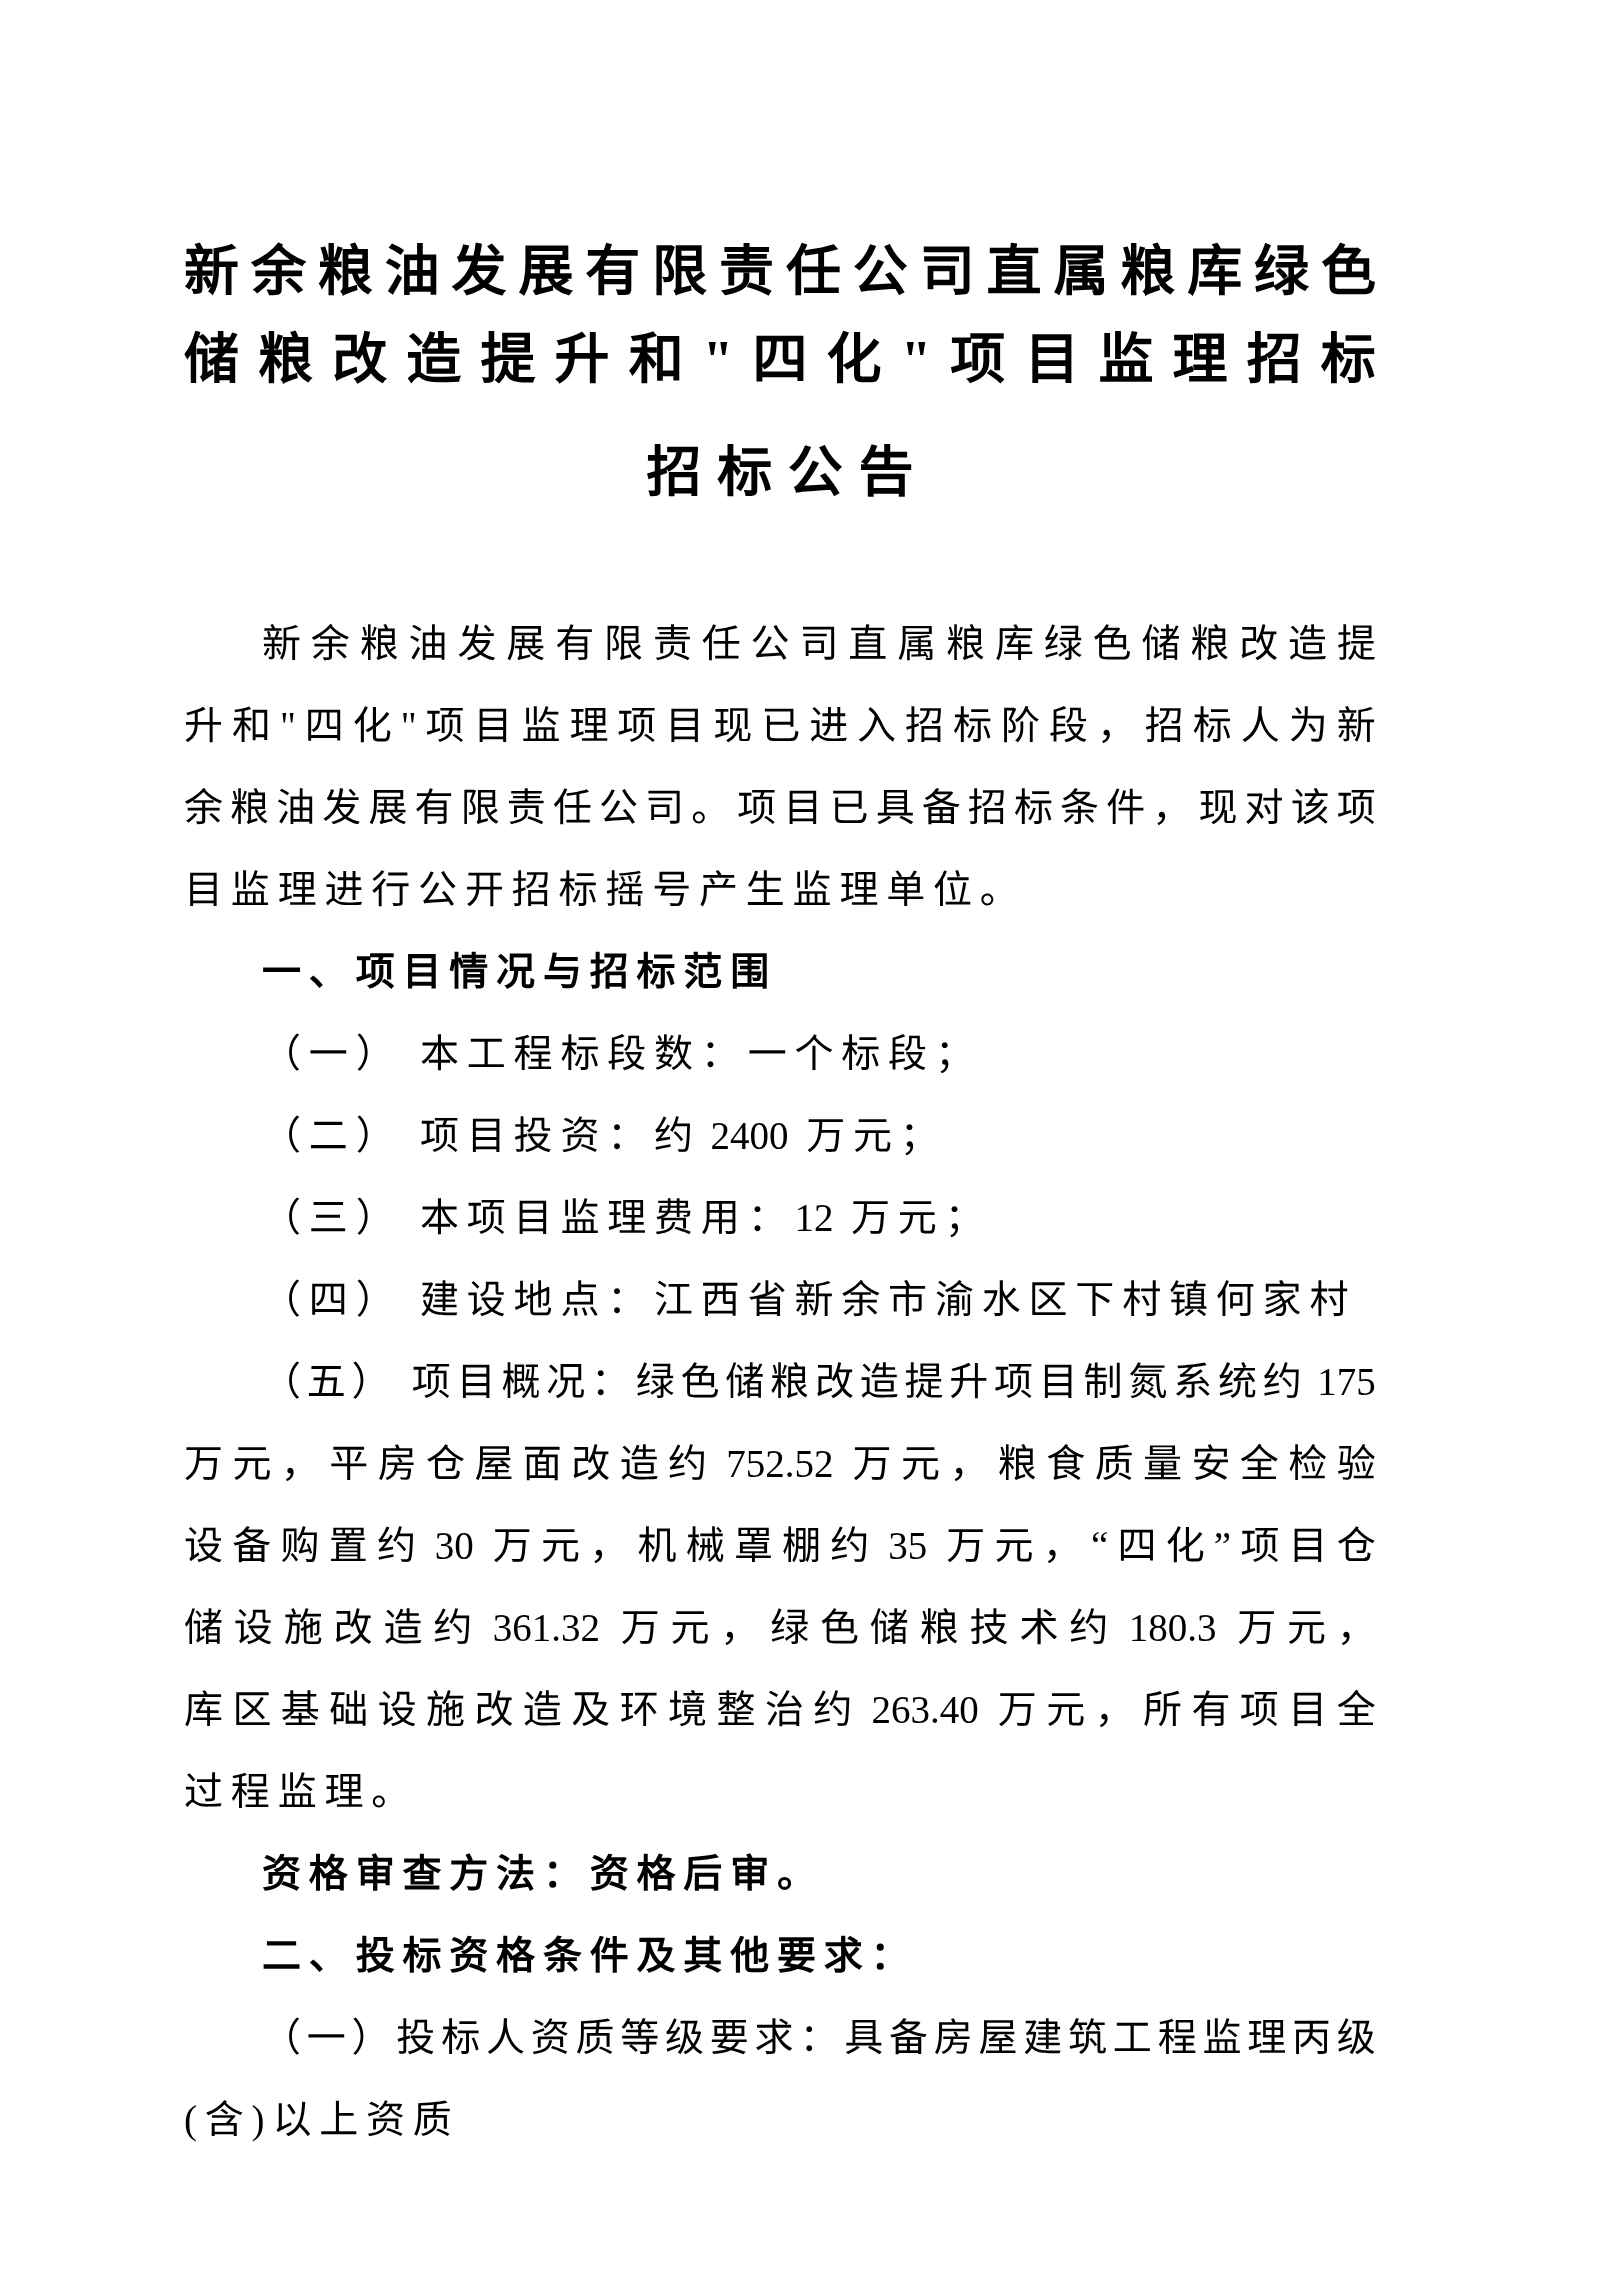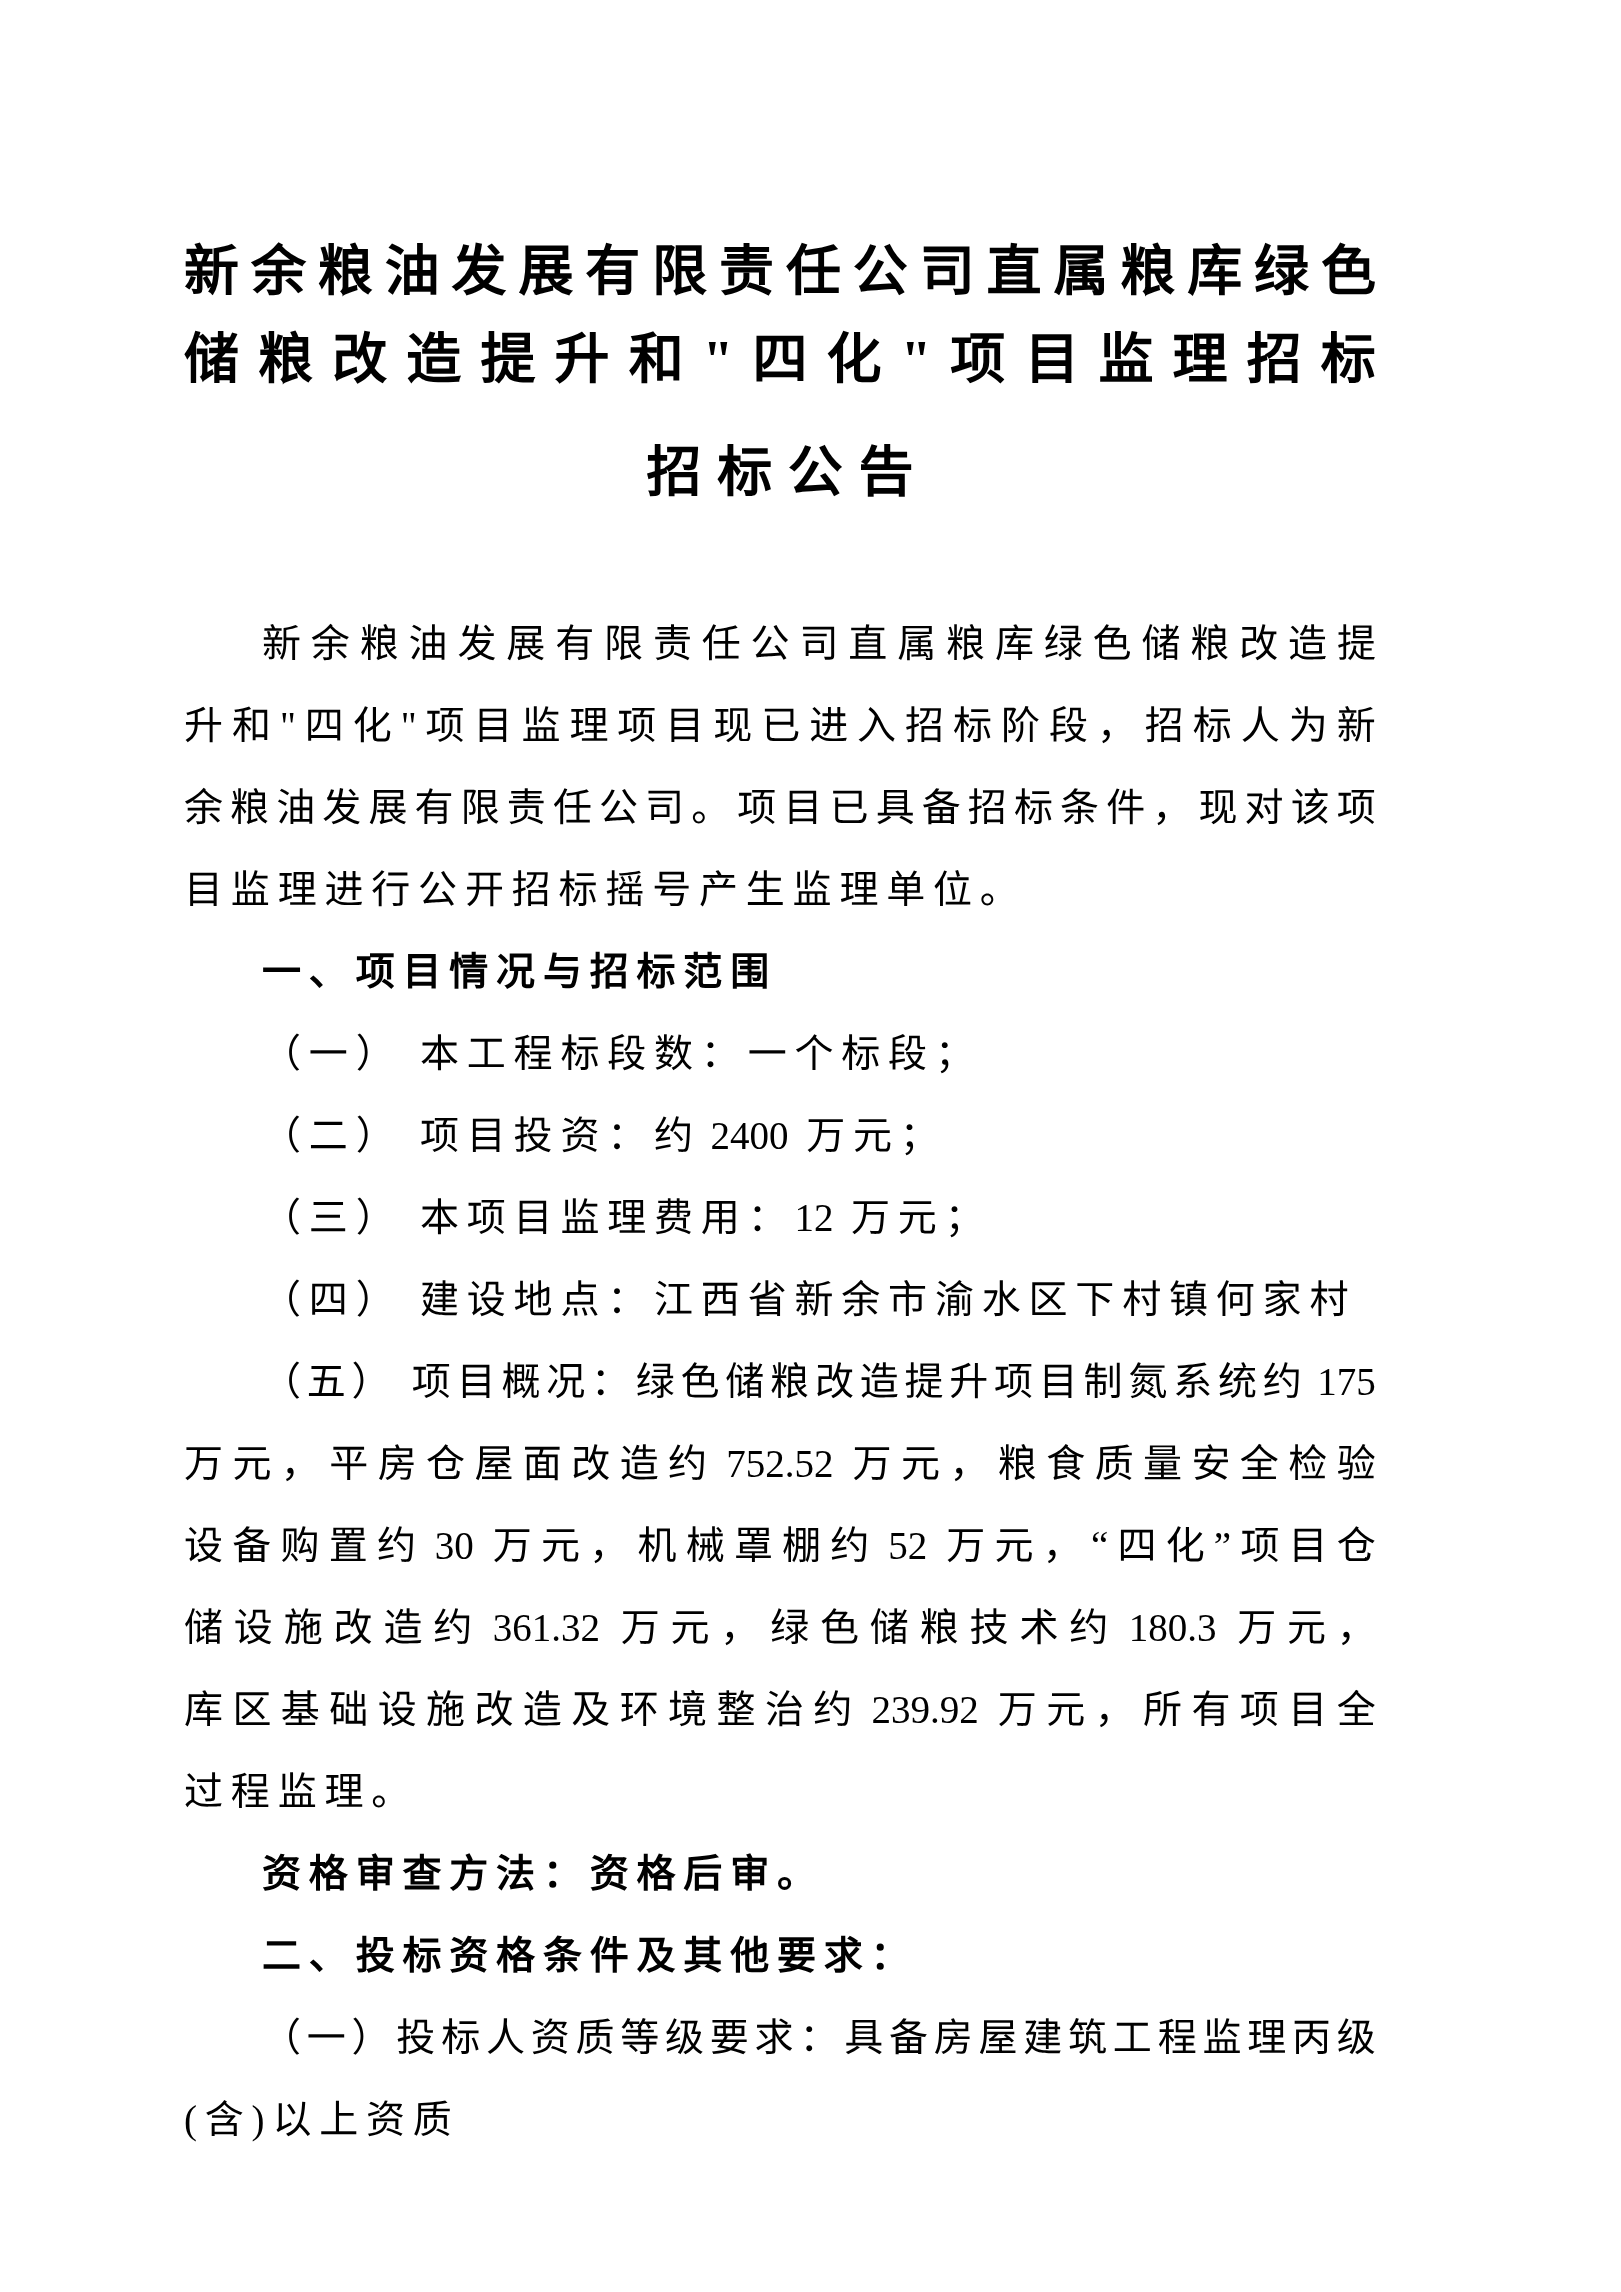--- a/index.html
+++ b/index.html
@@ -349,21 +349,21 @@
           <span>约</span>
           <span> 30 </span>
           <span>万</span>
           <span>元</span>
           <span>，</span>
           <span>机</span>
           <span>械</span>
           <span>罩</span>
           <span>棚</span>
           <span>约</span>
-          <span> 52 </span>
+          <span> 35 </span>
           <span>万</span>
           <span>元</span>
           <span>，</span>
           <span>“</span>
           <span>四</span>
           <span>化</span>
           <span>”</span>
           <span>项</span>
           <span>目</span>
           <span>仓</span>
@@ -399,21 +399,21 @@
           <span>设</span>
           <span>施</span>
           <span>改</span>
           <span>造</span>
           <span>及</span>
           <span>环</span>
           <span>境</span>
           <span>整</span>
           <span>治</span>
           <span>约</span>
-          <span> 239.92 </span>
+          <span> 263.40 </span>
           <span>万</span>
           <span>元</span>
           <span>，</span>
           <span>所</span>
           <span>有</span>
           <span>项</span>
           <span>目</span>
           <span>全</span>
         </div>
       <div class="bline norm tokens">

